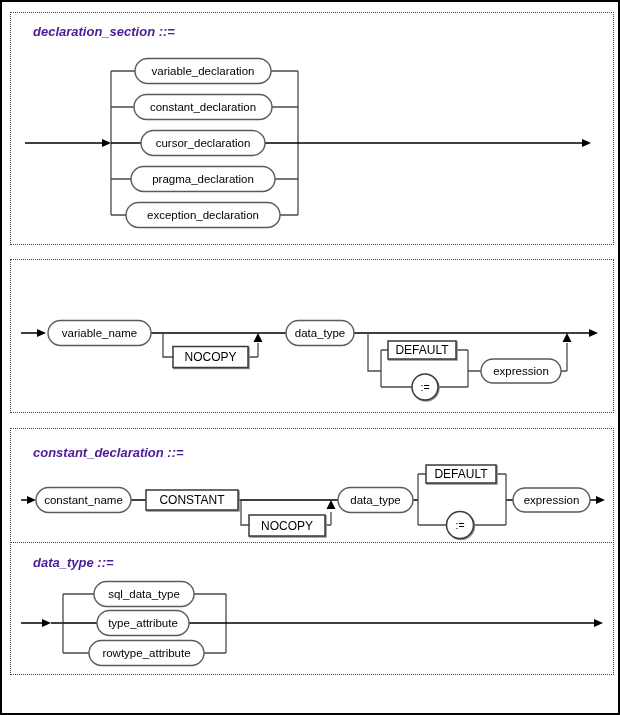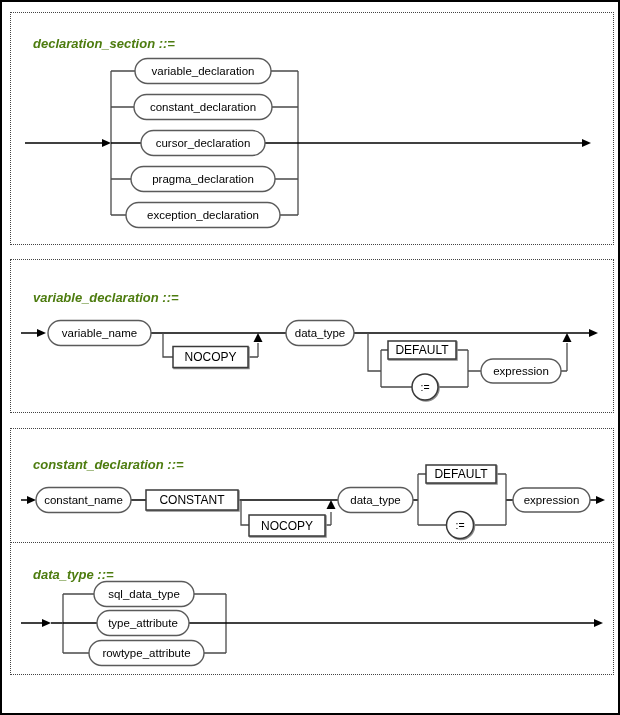--- a/index.html
+++ b/index.html
@@ -8,23 +8,22 @@
     background:#ffffff; border:2px solid #000; box-sizing:border-box;
     font-family:"Liberation Sans", sans-serif;
   }
   .panel {
     position:absolute; left:8px; width:604px;
     border:1px dotted #444; background:#fff; box-sizing:border-box;
   }
   .panel-title {
     position:absolute; left:22px;
     font-family:"Liberation Sans", sans-serif;
-    font-size:13px; font-weight:bold; font-style:italic; color:#4d7c0f;
+    font-size:13px; font-weight:bold; font-style:italic; color:#4c1d95;
     white-space:nowrap;
-    margin-top:12px;
   }
   svg.diagram { position:absolute; left:0; top:0; display:block; }
   .rail  { fill:none; stroke:#4a4a4a; stroke-width:1.3px; }
   .main  { fill:none; stroke:#000000; stroke-width:1.5px; }
   .oval  { fill:#ffffff; stroke:#5a5a5a; stroke-width:1.4px; }
   .kw    { fill:#ffffff; stroke:#3a3a3a; stroke-width:1.5px; }
   .shadowed { filter: drop-shadow(1.5px 1.5px 0 #8a8a8a); }
   .arrow { fill:#000; stroke:none; }
   text   { font-family:"Liberation Sans", sans-serif; fill:#000; text-anchor:middle; }
   .lbl   { font-size:11.5px; }
@@ -71,21 +70,20 @@
         <text class="lbl" x="192" y="170">pragma_declaration</text>
       </g>
       <g>
         <rect class="oval" x="115" y="189.5" width="154" height="25" rx="12.5" ry="12.5"></rect>
         <text class="lbl" x="192" y="206">exception_declaration</text>
       </g>
     </svg>
   </div>
 
   <div class="panel" style="top:257px; height:154px;">
-    <div class="panel-title" style="top:18px;">variable_declaration ::=</div>
     <svg class="diagram" width="602" height="152" viewBox="0 0 602 152">
 
       <path class="main" d="M10,73 H26"></path>
       <path class="arrow" d="M35,73 l-9,-4 v8 z"></path>
       <path class="main" d="M140,73 H275"></path>
       <path class="main" d="M343,73 H578"></path>
       <path class="arrow" d="M587,73 l-9,-4 v8 z"></path>
 
       <path class="rail" d="M152,73 V97 H162 M237,97 H247 M247,97 V83"></path>
       <path class="arrow" d="M247,73 l-4.5,9 h9 z"></path>

